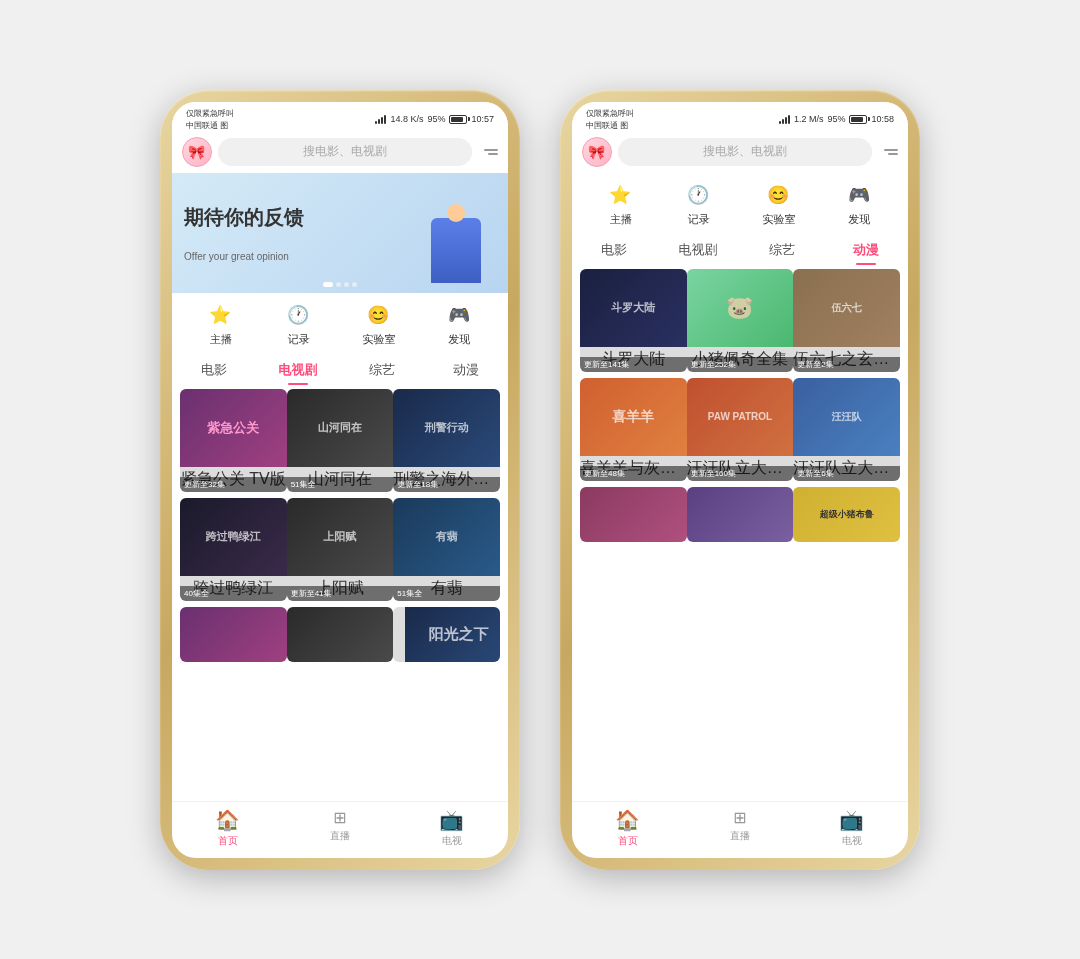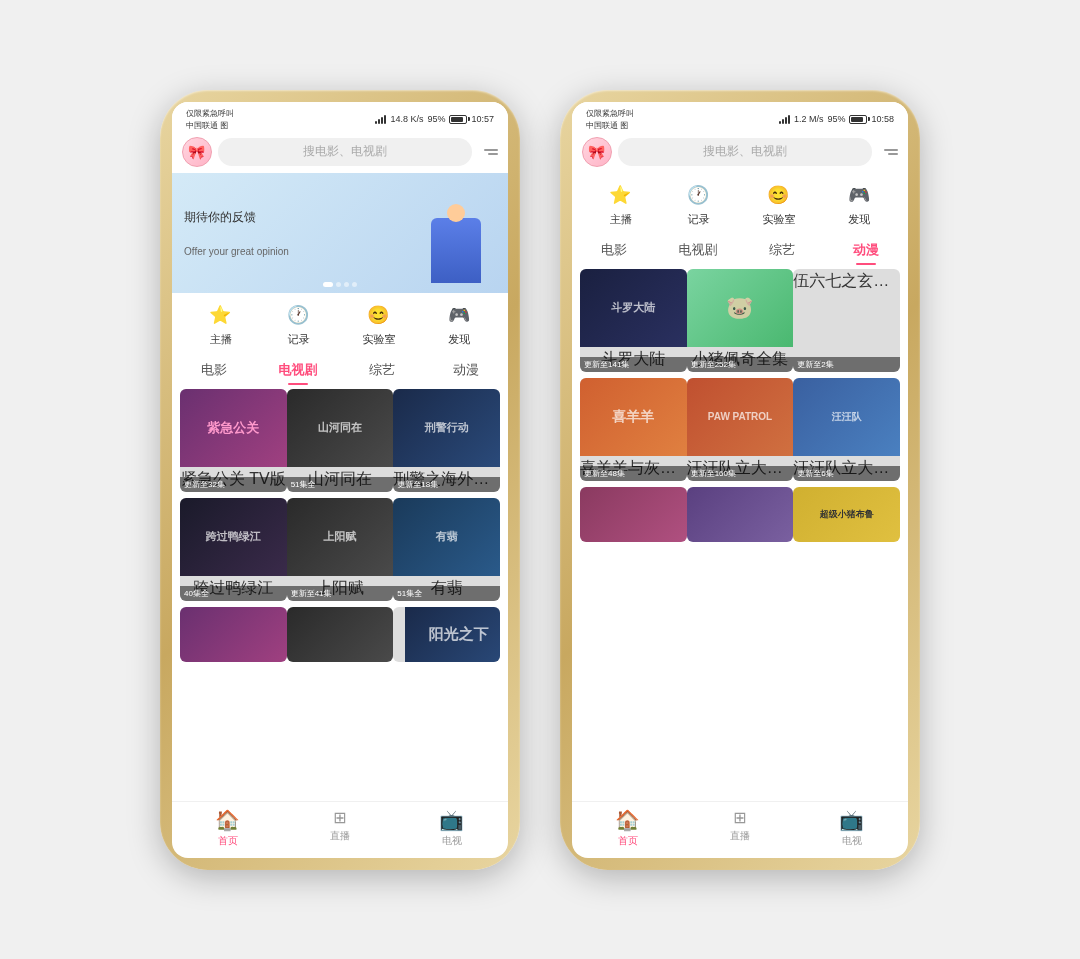--- a/index.html
+++ b/index.html
@@ -22,21 +22,21 @@
       border-radius: 48px;
       padding: 12px;
       box-shadow: 0 8px 32px rgba(0,0,0,0.25), inset 0 1px 2px rgba(255,255,255,0.5);
       position: relative;
     }
 
     .phone-screen {
       width: 100%;
       height: 100%;
       background: #fff;
-      border-radius: 16px;
+      border-radius: 24px;
       overflow: hidden;
       display: flex;
       flex-direction: column;
     }
 
     
     .status-bar {
       display: flex;
       justify-content: space-between;
       align-items: center;
@@ -110,21 +110,21 @@
       position: relative;
     }
     .banner-left {
       background: linear-gradient(135deg, #d4eaf7, #b8d4f0);
     }
     .banner-content-left {
       position: absolute; left: 0; top: 0; width: 100%; height: 100%;
       display: flex; align-items: center; padding: 12px;
     }
     .banner-text-left { flex: 1; }
-    .banner-text-left .title { font-size: 12px; font-weight: normal; color: #333; margin-bottom: 20px; }
+    .banner-text-left .title { font-size: 20px; font-weight: bold; color: #333; margin-bottom: 20px; }
     .banner-text-left .sub { font-size: 10px; color: #666; }
     .banner-figure-left {
       width: 80px; height: 100px;
       position: relative; display: flex; align-items: flex-end; justify-content: center;
     }
     .banner-dots {
       position: absolute; bottom: 6px; left: 50%; transform: translateX(-50%);
       display: flex; gap: 3px;
     }
     .banner-dots span {
@@ -460,20 +460,21 @@
           <div class="grid-item-inner gi-anime1" style="font-size:11px;">斗罗大陆</div>
           <div class="grid-badge">更新至141集</div>
           <div class="grid-title">斗罗大陆</div>
         </div>
         <div class="grid-item">
           <div class="grid-item-inner gi-anime2" style="font-size:22px;">🐷</div>
           <div class="grid-badge">更新至252集</div>
           <div class="grid-title">小猪佩奇全集</div>
         </div>
         <div class="grid-item">
+          <div class="grid-item-inner gi-anime3" style="font-size:10px;">伍六七</div>
           <div class="grid-badge">更新至2集</div>
           <div class="grid-title">伍六七之玄武国篇</div>
         </div>
       </div>
 
       <div class="grid-row">
         <div class="grid-item">
           <div class="grid-item-inner gi-anime4" style="font-size:14px;">喜羊羊</div>
           <div class="grid-badge">更新至48集</div>
           <div class="grid-title">喜羊羊与灰太狼之...</div>

